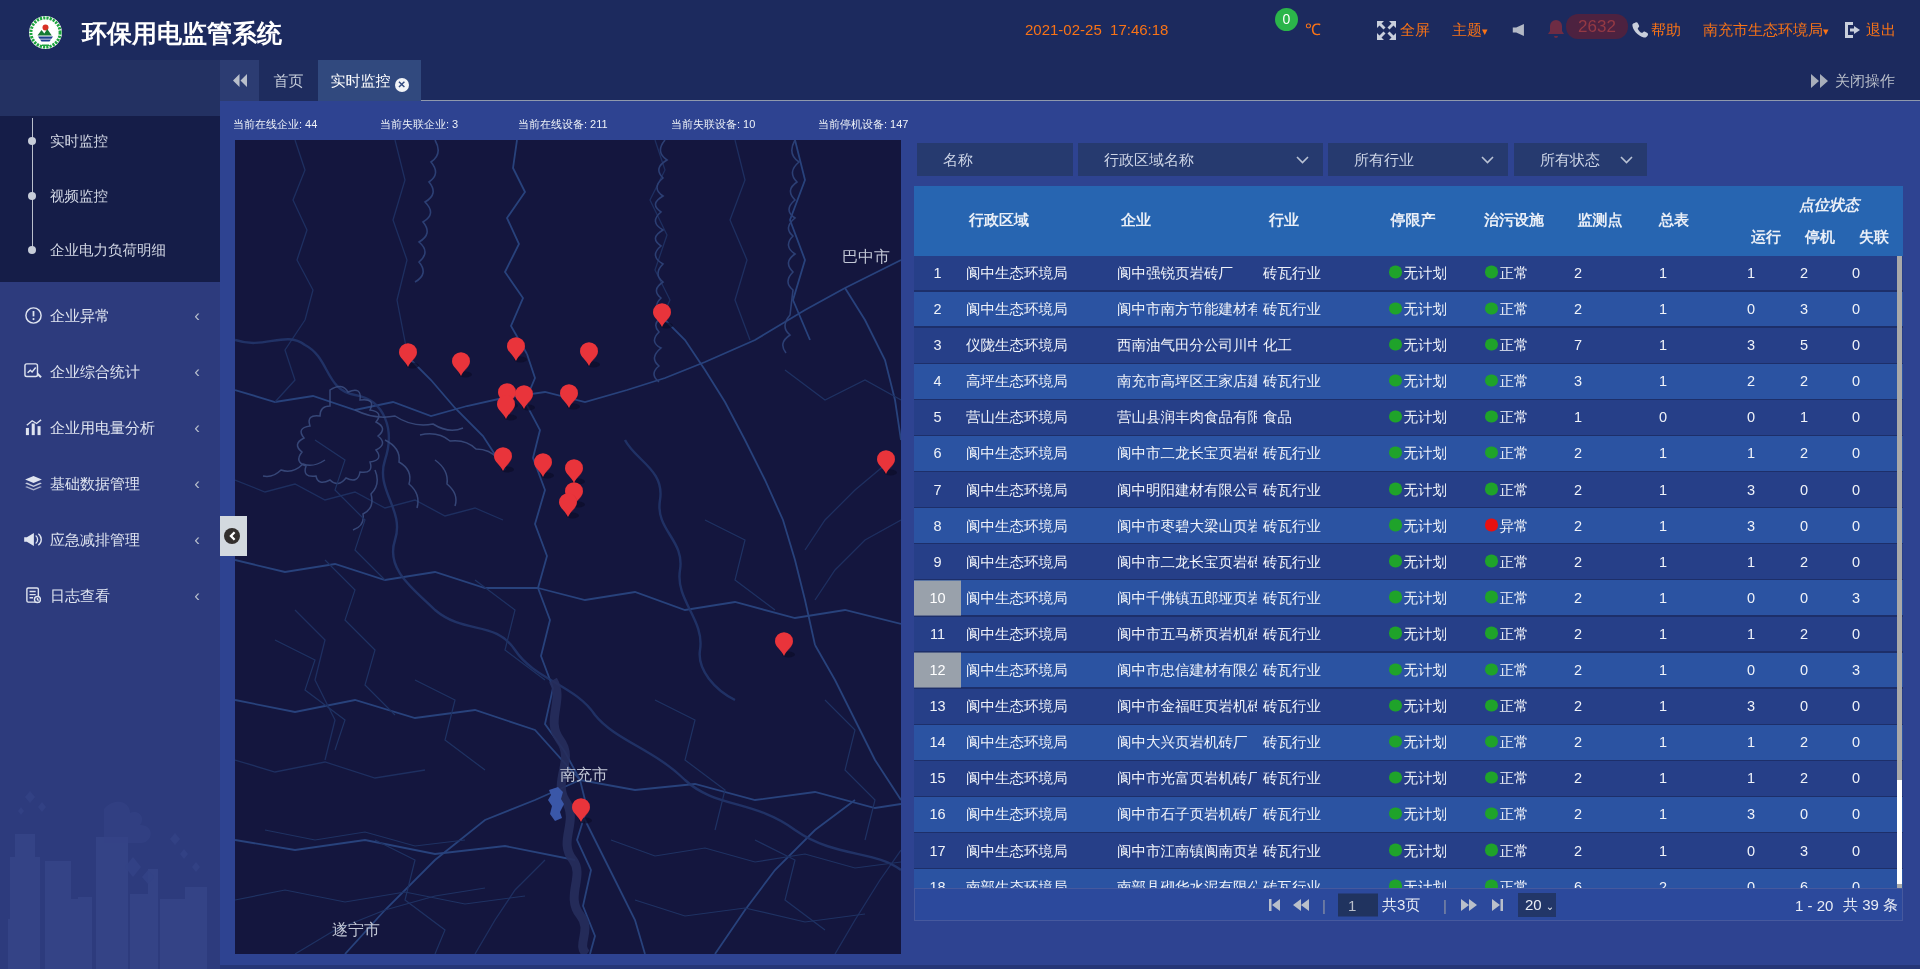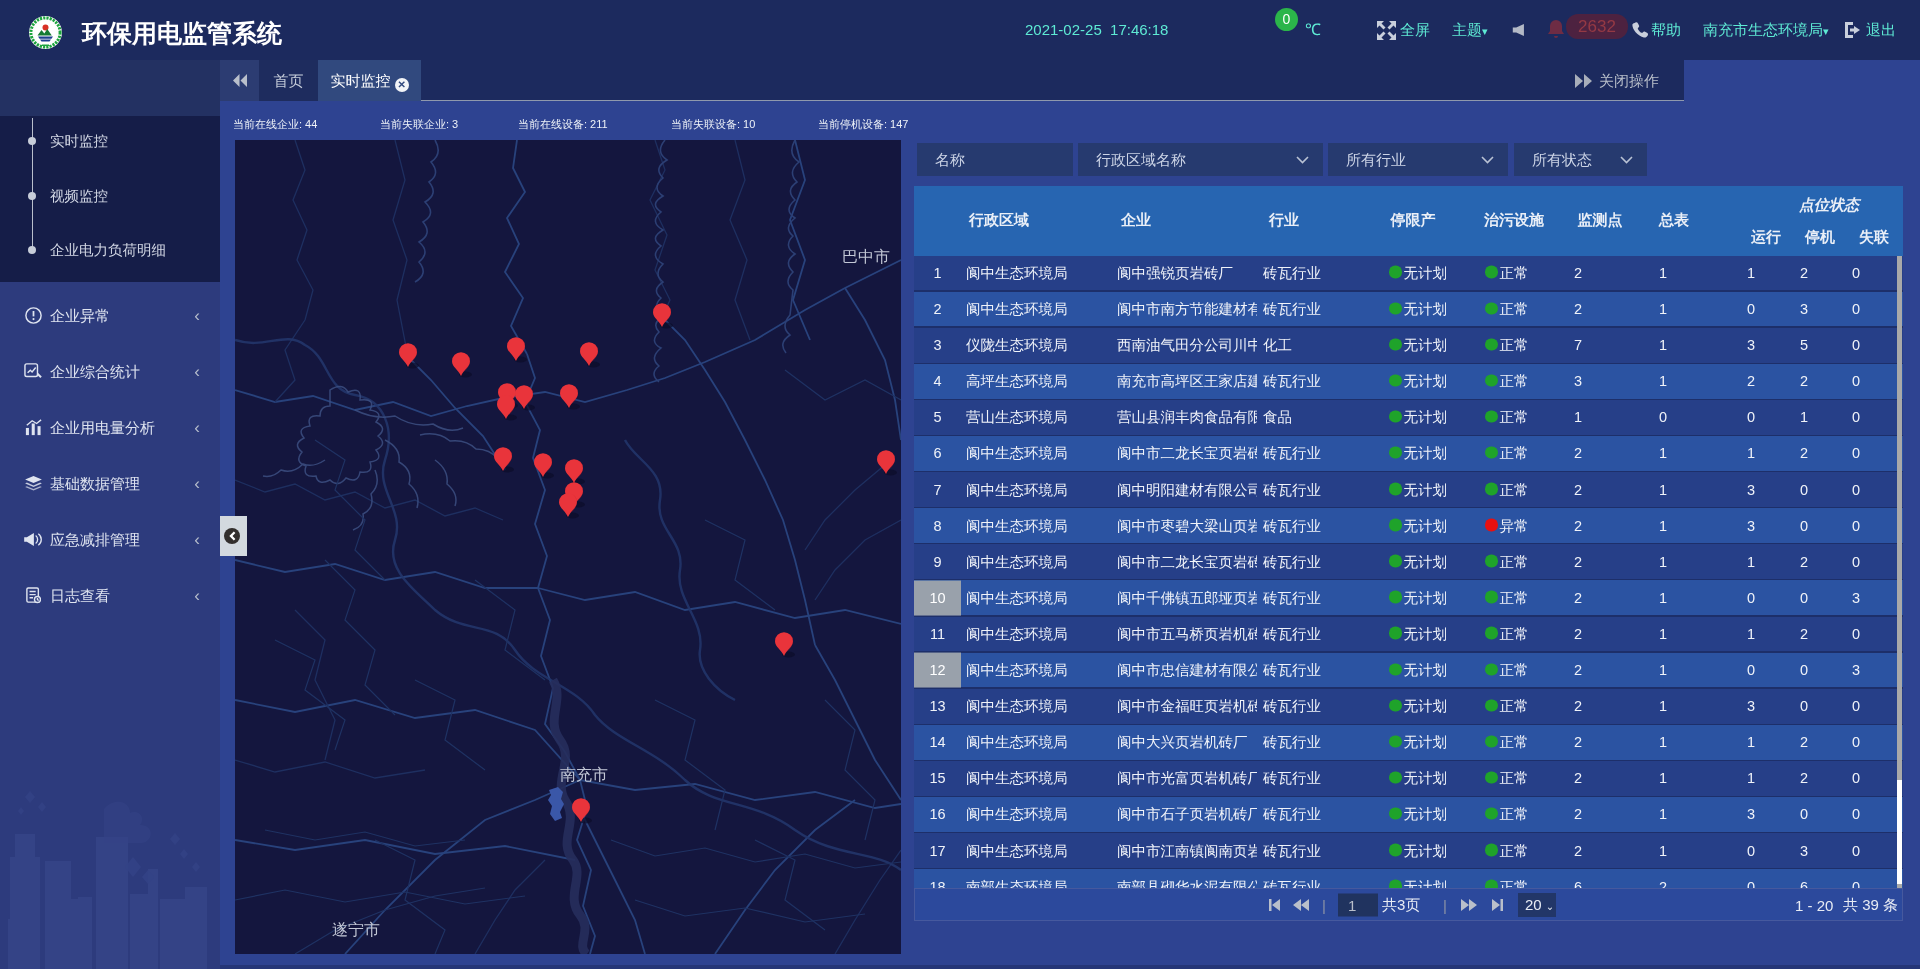--- a/index.html
+++ b/index.html
@@ -1,38 +1,38 @@
 <!DOCTYPE html>
 <html lang="zh"><head><meta charset="utf-8">
 <title>环保用电监管系统</title>
 <style>
 *{margin:0;padding:0;box-sizing:border-box}
 html,body{width:1920px;height:969px;overflow:hidden;font-family:"Liberation Sans",sans-serif;background:#2e4391}
 .abs{position:absolute}
 
 #hdr{position:absolute;left:0;top:0;width:1920px;height:60px;background:#1c2a5e;z-index:5}
 #hdr .title{position:absolute;left:82px;top:17px;font-size:25px;font-weight:bold;color:#fff}
-.hitem{position:absolute;top:0;height:60px;line-height:60px;color:#5eead4;font-size:15px;white-space:nowrap}
+.hitem{position:absolute;top:0;height:60px;line-height:60px;color:#f97316;font-size:15px;white-space:nowrap}
 
 #side{position:absolute;left:0;top:60px;width:220px;height:909px;background:#2d3b7d;overflow:hidden}
 #sgroup{position:absolute;left:0;top:0;width:220px;height:222px;background:#151d48}
 #shead{position:absolute;left:0;top:0;width:220px;height:56px;background:#233162}
 .mitem{position:absolute;left:0;width:220px;height:56px;color:#dfe4f0;font-size:15px}
 .mitem .lbl{position:absolute;left:50px;top:50%;transform:translateY(-50%)}
 .mitem .chev{position:absolute;right:20px;top:50%;transform:translateY(-50%);color:#b6bdcc;font-size:17px}
 .sub{position:absolute;left:50px;color:#d2d7e4;font-size:14.5px;transform:translateY(-50%)}
 .sdot{position:absolute;left:28px;width:8px;height:8px;border-radius:50%;background:#c7cdd9;transform:translateY(-50%)}
 .sline{position:absolute;left:31.5px;width:1.5px;background:#b9bfcc}
 
-#tabs{position:absolute;left:220px;top:60px;width:1464px;height:41px;background:#1c2a5e;border-bottom:1px solid #8f99ad}
+#tabs{position:absolute;left:220px;top:60px;width:1700px;height:41px;background:#1c2a5e;border-bottom:1px solid #8f99ad}
 
 #content{position:absolute;left:220px;top:101px;width:1700px;height:868px;background:#2e4391}
 .stat{position:absolute;top:16px;color:#eef2f8;font-size:11px;white-space:nowrap}
 
-.fbox{position:absolute;background:#263a6f;color:#ccd4e6;font-size:15px;height:33px;line-height:33px;padding-left:18px}
+.fbox{position:absolute;background:#263a6f;color:#ccd4e6;font-size:15px;height:33px;line-height:33px;padding-left:26px}
 .fchev{position:absolute;right:14px;top:13px;width:13px;height:8px}
 
 .thead{position:absolute;left:694px;top:85px;width:989px;height:70px;background:#2765b1;color:#eaeff7;font-size:15px;font-weight:bold}
 .th{position:absolute;transform:translateX(-50%);top:25px;white-space:nowrap}
 .th2{position:absolute;transform:translateX(-50%);top:42px;white-space:nowrap}
 .trow{position:absolute;left:0;width:989px;height:34.9px;color:#f0f3f9;font-size:14.5px}
 .rodd{background:#263f88}
 .reven{background:#2b53a2}
 .trow span{position:absolute;top:50%;transform:translateY(-50%);white-space:nowrap}
 .cnum{left:0;width:47px;text-align:center}

